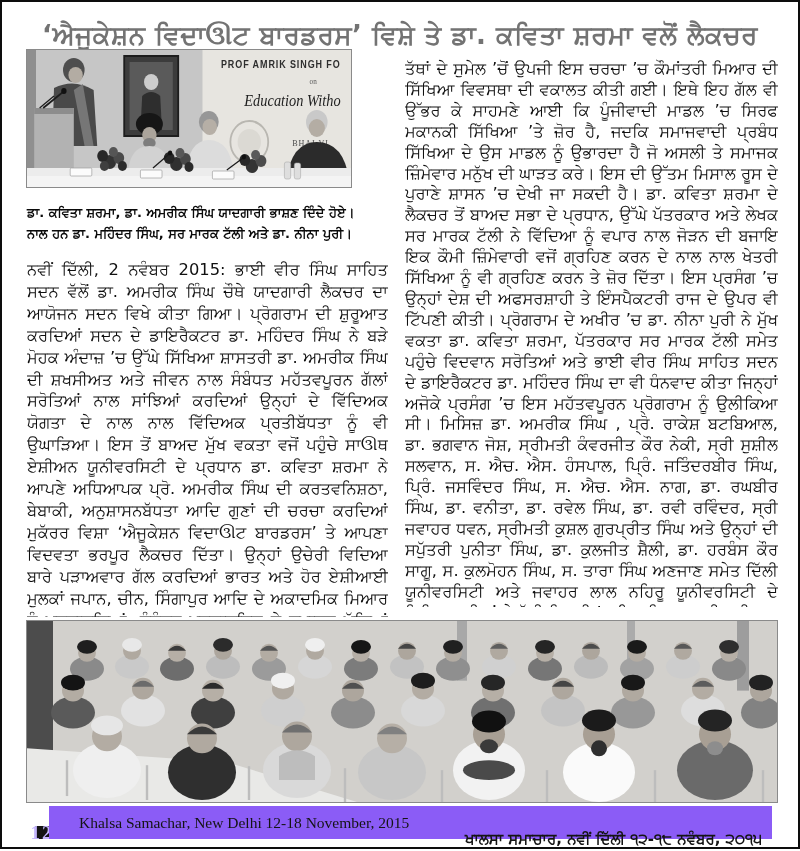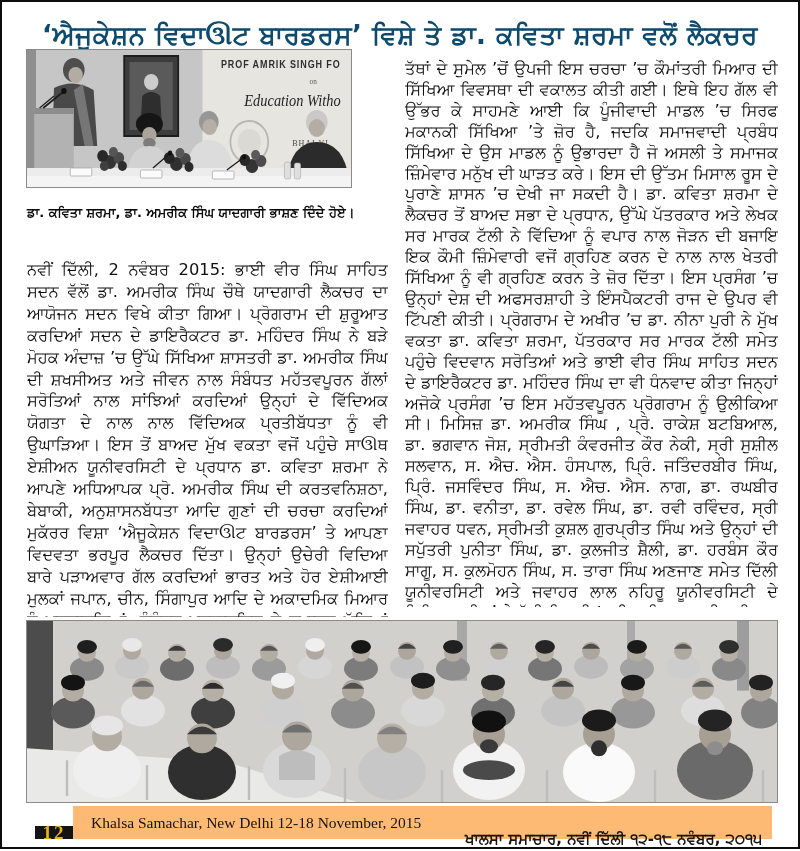--- a/index.html
+++ b/index.html
@@ -4,21 +4,21 @@
 <style>
   * { margin:0; padding:0; box-sizing:border-box; }
   html,body { background:#ffffff; }
   body { font-family:"DejaVu Sans", sans-serif; }
   .page {
     position:relative; width:800px; height:849px;
     border:2px solid #0d0d0d; background:#ffffff; overflow:hidden;
   }
   .headline {
     position:absolute; top:18px; left:0; right:0;
-    text-align:center; font-size:26px; font-weight:bold; color:#0c4a6e;
+    text-align:center; font-size:26px; font-weight:bold; color:#737373;
     letter-spacing:0.5px;
   }
   .photo-top {
     position:absolute; left:25px; top:48px; width:324px; height:137px;
     background:#cbcbcb; outline:1px solid #8a8a8a;
   }
   .photo-top svg, .photo-bottom svg { display:block; width:100%; height:100%; }
   .caption {
     position:absolute; left:25px; top:201px; width:361px;
     font-size:13px; font-weight:bold; color:#0a0a0a; line-height:1.6;
@@ -37,29 +37,29 @@
   }
   .photo-bottom {
     position:absolute; left:25px; top:619px; width:750px; height:181px;
     background:#cfcfcf; outline:1px solid #8a8a8a;
   }
   .footer {
     position:absolute; left:33px; top:804px; width:737px; height:33px;
     display:flex; align-items:stretch;
   }
   .page-num {
-    width:38px; background:#141414; color:#eab308;
+    width:14px; background:#141414; color:#c4b5fd;
     font-family:"Liberation Serif", serif; font-weight:bold; font-size:19px;
     display:flex; align-items:center; justify-content:center;
     letter-spacing:2px;
     margin-top:20px;
   }
   .footer-bar {
-    flex:1; background:#fdba74; display:flex; align-items:center;
-    padding:0 10px 0 18px; justify-content:space-between;
+    flex:1; background:#8b5cf6; display:flex; align-items:center;
+    padding:0 10px 0 30px; justify-content:space-between;
   }
   .footer-en {
     font-family:"Liberation Serif", serif; font-size:15.5px; color:#141414;
   }
   .footer-pa {
     font-size:15px; font-weight:bold; color:#141414;margin-top:32px;
   }
 </style>
 </head>
 <body>
@@ -153,20 +153,21 @@
         <line x1="140" y1="118" x2="158" y2="104" stroke="#1a1a1a" stroke-width="1.5"></line>
         <circle cx="159" cy="103" r="2.4" fill="#101010"></circle>
         <line x1="222" y1="120" x2="240" y2="108" stroke="#1a1a1a" stroke-width="1.5"></line>
         <circle cx="241" cy="107" r="2.4" fill="#101010"></circle>
       </g>
     </svg>
   </div>
 
   <div class="caption">
     <div>ਡਾ. ਕਵਿਤਾ ਸ਼ਰਮਾ, ਡਾ. ਅਮਰੀਕ ਸਿੰਘ ਯਾਦਗਾਰੀ ਭਾਸ਼ਣ ਦਿੰਦੇ ਹੋਏ।</div>
+    <div>ਨਾਲ ਹਨ ਡਾ. ਮਹਿੰਦਰ ਸਿੰਘ, ਸਰ ਮਾਰਕ ਟੱਲੀ ਅਤੇ ਡਾ. ਨੀਨਾ ਪੁਰੀ।</div>
   </div>
 
   <div class="body-text col-left">ਨਵੀਂ ਦਿੱਲੀ, 2 ਨਵੰਬਰ 2015: ਭਾਈ ਵੀਰ ਸਿੰਘ ਸਾਹਿਤ ਸਦਨ ਵੱਲੋਂ ਡਾ. ਅਮਰੀਕ ਸਿੰਘ ਚੌਥੇ ਯਾਦਗਾਰੀ ਲੈਕਚਰ ਦਾ ਆਯੋਜਨ ਸਦਨ ਵਿਖੇ ਕੀਤਾ ਗਿਆ। ਪ੍ਰੋਗਰਾਮ ਦੀ ਸ਼ੁਰੂਆਤ ਕਰਦਿਆਂ ਸਦਨ ਦੇ ਡਾਇਰੈਕਟਰ ਡਾ. ਮਹਿੰਦਰ ਸਿੰਘ ਨੇ ਬੜੇ ਮੋਹਕ ਅੰਦਾਜ਼ ’ਚ ਉੱਘੇ ਸਿੱਖਿਆ ਸ਼ਾਸਤਰੀ ਡਾ. ਅਮਰੀਕ ਸਿੰਘ ਦੀ ਸ਼ਖਸੀਅਤ ਅਤੇ ਜੀਵਨ ਨਾਲ ਸੰਬੰਧਤ ਮਹੱਤਵਪੂਰਨ ਗੱਲਾਂ ਸਰੋਤਿਆਂ ਨਾਲ ਸਾਂਝਿਆਂ ਕਰਦਿਆਂ ਉਨ੍ਹਾਂ ਦੇ ਵਿੱਦਿਅਕ ਯੋਗਤਾ ਦੇ ਨਾਲ ਨਾਲ ਵਿੱਦਿਅਕ ਪ੍ਰਤੀਬੱਧਤਾ ਨੂੰ ਵੀ ਉਘਾੜਿਆ। ਇਸ ਤੋਂ ਬਾਅਦ ਮੁੱਖ ਵਕਤਾ ਵਜੋਂ ਪਹੁੰਚੇ ਸਾઊਥ ਏਸ਼ੀਅਨ ਯੂਨੀਵਰਸਿਟੀ ਦੇ ਪ੍ਰਧਾਨ ਡਾ. ਕਵਿਤਾ ਸ਼ਰਮਾ ਨੇ ਆਪਣੇ ਅਧਿਆਪਕ ਪ੍ਰੋ. ਅਮਰੀਕ ਸਿੰਘ ਦੀ ਕਰਤਵਨਿਸ਼ਠਾ, ਬੇਬਾਕੀ, ਅਨੁਸ਼ਾਸਨਬੱਧਤਾ ਆਦਿ ਗੁਣਾਂ ਦੀ ਚਰਚਾ ਕਰਦਿਆਂ ਮੁਕੱਰਰ ਵਿਸ਼ਾ ‘ਐਜੂਕੇਸ਼ਨ ਵਿਦਾઊਟ ਬਾਰਡਰਸ’ ਤੇ ਆਪਣਾ ਵਿਦਵਤਾ ਭਰਪੂਰ ਲੈਕਚਰ ਦਿੱਤਾ। ਉਨ੍ਹਾਂ ਉਚੇਰੀ ਵਿਦਿਆ ਬਾਰੇ ਪੜਾਅਵਾਰ ਗੱਲ ਕਰਦਿਆਂ ਭਾਰਤ ਅਤੇ ਹੋਰ ਏਸ਼ੀਆਈ ਮੁਲਕਾਂ ਜਪਾਨ, ਚੀਨ, ਸਿੰਗਾਪੁਰ ਆਦਿ ਦੇ ਅਕਾਦਮਿਕ ਮਿਆਰ ਨੂੰ ਪੜਤਾਲਦਿਆਂ, ਸੰਬੰਧਤ ਪ੍ਰਸ਼ਾਸਨਿਕ ਤੇ ਵਪਾਰਕ ਮੁੱਦਿਆਂ ’ਤੇ ਵੀ ਵਿਸ਼ਲੇਸ਼ਣੀ ਚਰਚਾ ਕੀਤੀ। ਤੱਤਾਂ ਅਤੇ</div>
   <div class="body-text col-right">ਤੱਥਾਂ ਦੇ ਸੁਮੇਲ ’ਚੋਂ ਉਪਜੀ ਇਸ ਚਰਚਾ ’ਚ ਕੌਮਾਂਤਰੀ ਮਿਆਰ ਦੀ ਸਿੱਖਿਆ ਵਿਵਸਥਾ ਦੀ ਵਕਾਲਤ ਕੀਤੀ ਗਈ। ਇਥੇ ਇਹ ਗੱਲ ਵੀ ਉੱਭਰ ਕੇ ਸਾਹਮਣੇ ਆਈ ਕਿ ਪੂੰਜੀਵਾਦੀ ਮਾਡਲ ’ਚ ਸਿਰਫ ਮਕਾਨਕੀ ਸਿੱਖਿਆ ’ਤੇ ਜ਼ੋਰ ਹੈ, ਜਦਕਿ ਸਮਾਜਵਾਦੀ ਪ੍ਰਬੰਧ ਸਿੱਖਿਆ ਦੇ ਉਸ ਮਾਡਲ ਨੂੰ ਉਭਾਰਦਾ ਹੈ ਜੋ ਅਸਲੀ ਤੇ ਸਮਾਜਕ ਜ਼ਿੰਮੇਵਾਰ ਮਨੁੱਖ ਦੀ ਘਾੜਤ ਕਰੇ। ਇਸ ਦੀ ਉੱਤਮ ਮਿਸਾਲ ਰੂਸ ਦੇ ਪੁਰਾਣੇ ਸ਼ਾਸਨ ’ਚ ਦੇਖੀ ਜਾ ਸਕਦੀ ਹੈ। ਡਾ. ਕਵਿਤਾ ਸ਼ਰਮਾ ਦੇ ਲੈਕਚਰ ਤੋਂ ਬਾਅਦ ਸਭਾ ਦੇ ਪ੍ਰਧਾਨ, ਉੱਘੇ ਪੱਤਰਕਾਰ ਅਤੇ ਲੇਖਕ ਸਰ ਮਾਰਕ ਟੱਲੀ ਨੇ ਵਿੱਦਿਆ ਨੂੰ ਵਪਾਰ ਨਾਲ ਜੋੜਨ ਦੀ ਬਜਾਇ ਇਕ ਕੌਮੀ ਜ਼ਿੰਮੇਵਾਰੀ ਵਜੋਂ ਗ੍ਰਹਿਣ ਕਰਨ ਦੇ ਨਾਲ ਨਾਲ ਖੇਤਰੀ ਸਿੱਖਿਆ ਨੂੰ ਵੀ ਗ੍ਰਹਿਣ ਕਰਨ ਤੇ ਜ਼ੋਰ ਦਿੱਤਾ। ਇਸ ਪ੍ਰਸੰਗ ’ਚ ਉਨ੍ਹਾਂ ਦੇਸ਼ ਦੀ ਅਫਸਰਸ਼ਾਹੀ ਤੇ ਇੰਸਪੈਕਟਰੀ ਰਾਜ ਦੇ ਉਪਰ ਵੀ ਟਿੱਪਣੀ ਕੀਤੀ। ਪ੍ਰੋਗਰਾਮ ਦੇ ਅਖੀਰ ’ਚ ਡਾ. ਨੀਨਾ ਪੁਰੀ ਨੇ ਮੁੱਖ ਵਕਤਾ ਡਾ. ਕਵਿਤਾ ਸ਼ਰਮਾ, ਪੱਤਰਕਾਰ ਸਰ ਮਾਰਕ ਟੱਲੀ ਸਮੇਤ ਪਹੁੰਚੇ ਵਿਦਵਾਨ ਸਰੋਤਿਆਂ ਅਤੇ ਭਾਈ ਵੀਰ ਸਿੰਘ ਸਾਹਿਤ ਸਦਨ ਦੇ ਡਾਇਰੈਕਟਰ ਡਾ. ਮਹਿੰਦਰ ਸਿੰਘ ਦਾ ਵੀ ਧੰਨਵਾਦ ਕੀਤਾ ਜਿਨ੍ਹਾਂ ਅਜੋਕੇ ਪ੍ਰਸੰਗ ’ਚ ਇਸ ਮਹੱਤਵਪੂਰਨ ਪ੍ਰੋਗਰਾਮ ਨੂੰ ਉਲੀਕਿਆ ਸੀ।   ਮਿਸਿਜ਼ ਡਾ. ਅਮਰੀਕ ਸਿੰਘ , ਪ੍ਰੋ. ਰਾਕੇਸ਼ ਬਟਬਿਆਲ, ਡਾ. ਭਗਵਾਨ ਜੋਸ਼, ਸ੍ਰੀਮਤੀ ਕੰਵਰਜੀਤ ਕੌਰ ਨੇਕੀ, ਸ੍ਰੀ ਸੁਸ਼ੀਲ ਸਲਵਾਨ, ਸ. ਐਚ. ਐਸ. ਹੰਸਪਾਲ, ਪ੍ਰਿੰ. ਜਤਿੰਦਰਬੀਰ ਸਿੰਘ, ਪ੍ਰਿੰ. ਜਸਵਿੰਦਰ ਸਿੰਘ, ਸ. ਐਚ. ਐਸ. ਨਾਗ, ਡਾ. ਰਘਬੀਰ ਸਿੰਘ, ਡਾ. ਵਨੀਤਾ, ਡਾ. ਰਵੇਲ ਸਿੰਘ, ਡਾ. ਰਵੀ ਰਵਿੰਦਰ, ਸ੍ਰੀ ਜਵਾਹਰ ਧਵਨ, ਸ੍ਰੀਮਤੀ ਕੁਸ਼ਲ ਗੁਰਪ੍ਰੀਤ ਸਿੰਘ ਅਤੇ ਉਨ੍ਹਾਂ ਦੀ ਸਪੁੱਤਰੀ ਪੁਨੀਤਾ ਸਿੰਘ, ਡਾ. ਕੁਲਜੀਤ ਸ਼ੈਲੀ, ਡਾ. ਹਰਬੰਸ ਕੌਰ ਸਾਗੂ, ਸ. ਕੁਲਮੋਹਨ ਸਿੰਘ, ਸ. ਤਾਰਾ ਸਿੰਘ ਅਣਜਾਣ ਸਮੇਤ ਦਿੱਲੀ ਯੂਨੀਵਰਸਿਟੀ ਅਤੇ ਜਵਾਹਰ ਲਾਲ ਨਹਿਰੂ ਯੂਨੀਵਰਸਿਟੀ ਦੇ ਵਿਦਿਆਰਥੀਆਂ ਨੇ ਵੱਡੀ ਗਿਣਤੀ ’ਚ ਇਸ ਵਿਚ ਹਾਜ਼ਰੀ ਭਰੀ।</div>
 
   <div class="photo-bottom">
     <svg viewBox="0 0 750 182" preserveAspectRatio="none">
       <rect width="750" height="182" fill="#d2d0cc"></rect>
       <rect x="0" y="0" width="26" height="150" fill="#4c4c4c"></rect>
       <rect x="430" y="0" width="10" height="60" fill="#a8a8a8"></rect>

